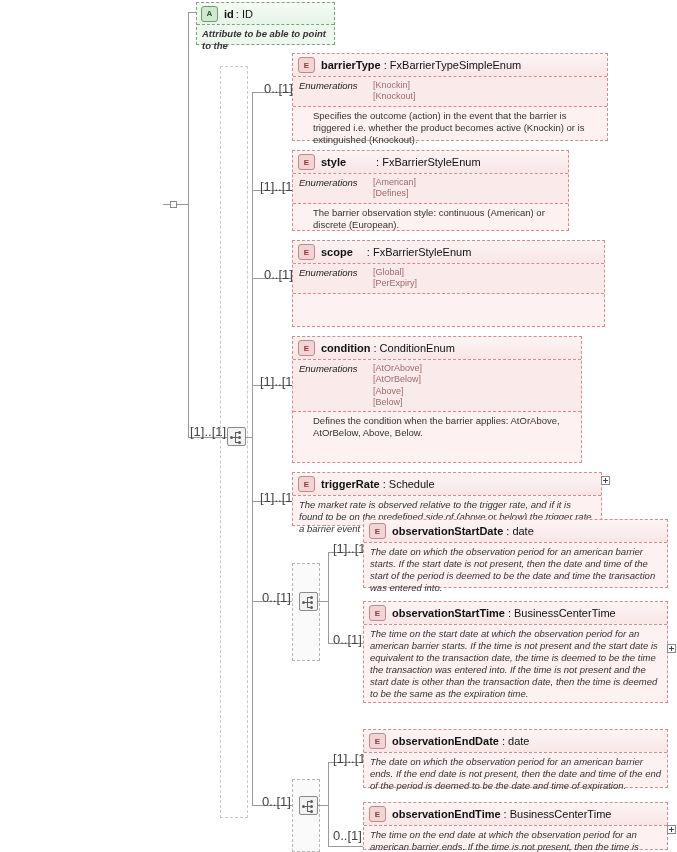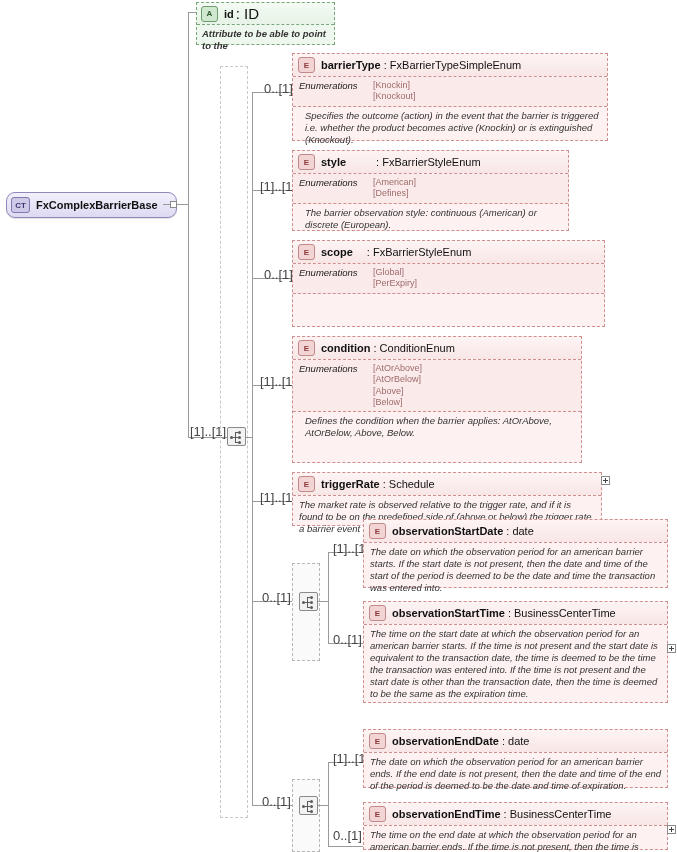--- a/index.html
+++ b/index.html
@@ -52,21 +52,21 @@
     background:linear-gradient(180deg,#f4fbf4 0%,#e6f3e6 100%);
   }
   .badge{
     width:15px;height:14px;border-radius:3px;
     display:flex;align-items:center;justify-content:center;
     font-size:8px;font-weight:bold;margin-right:6px;flex:0 0 auto;
   }
   .badge-a{background:#cfe8cf;border:1px solid #6f9c6f;color:#2d5c2d;}
   .badge-e{background:#f3d4d4;border:1px solid #c08a8a;color:#8a3a3a;}
   .attr-name{font-weight:bold;font-size:11px;color:#111;}
-  .attr-type{font-size:15px;color:#111;margin-left:2px;}
+  .attr-type{font-size:11px;color:#111;margin-left:2px;}
   .attr-doc{
     font-style:italic;font-size:9.5px;color:#333;
     padding:3px 5px 4px 5px;line-height:1.25;font-weight:bold;
   }
 
   
   .el-box{
     position:absolute;
     border:1px dashed #d08f8f;
     background:#fdf1f1;
@@ -85,22 +85,22 @@
   }
   .enum-label{
     font-style:italic;font-size:9.5px;color:#222;
     padding:3px 0 3px 6px;width:74px;flex:0 0 auto;
   }
   .enum-vals{
     padding:3px 4px 3px 0;font-size:9px;color:#9e6b6b;line-height:1.25;
   }
   .enum-vals div{white-space:nowrap;}
   .el-doc{
-    font-style:italic;font-size:9.5px;color:#333;
-    padding:3px 6px 4px 12px;line-height:1.27;
+    font-size:9.5px;color:#333;
+    padding:3px 6px 4px 20px;line-height:1.27;
   }
   .el-doc-only{
     font-style:italic;font-size:9.5px;color:#333;
     padding:3px 6px 4px 6px;line-height:1.27;
   }
 
   
   .seq{
     position:absolute;width:19px;height:19px;
     border:1px solid #8a8a8a;background:#f2f2f2;border-radius:2px;
@@ -132,24 +132,20 @@
   
   .rootsq{
     position:absolute;width:7px;height:7px;border:1px solid #8a8a8a;background:#fff;box-sizing:border-box;
   }
 </style>
 </head>
 <body>
 
 <div class="canvas">
 
-  <div class="ct-node" style="left:6px;top:192px;width:157px;">
-    <span class="ct-badge">CT</span>
-    <span class="ct-label">FxComplexBarrierBase</span>
-  </div>
   <div class="rootsq" style="left:170px;top:201px;"></div>
 
   <div class="ln lnh" style="left:163px;top:204px;width:7px;"></div>
   <div class="ln lnh" style="left:177px;top:204px;width:11px;"></div>
   <div class="ln lnv" style="left:188px;top:12px;height:425px;"></div>
 
   <div class="ln lnh" style="left:188px;top:12px;width:8px;"></div>
 
   <div class="ln lnh" style="left:188px;top:437px;width:39px;"></div>
   <div class="card" style="left:190px;top:424px;">[1]..[1]</div>

